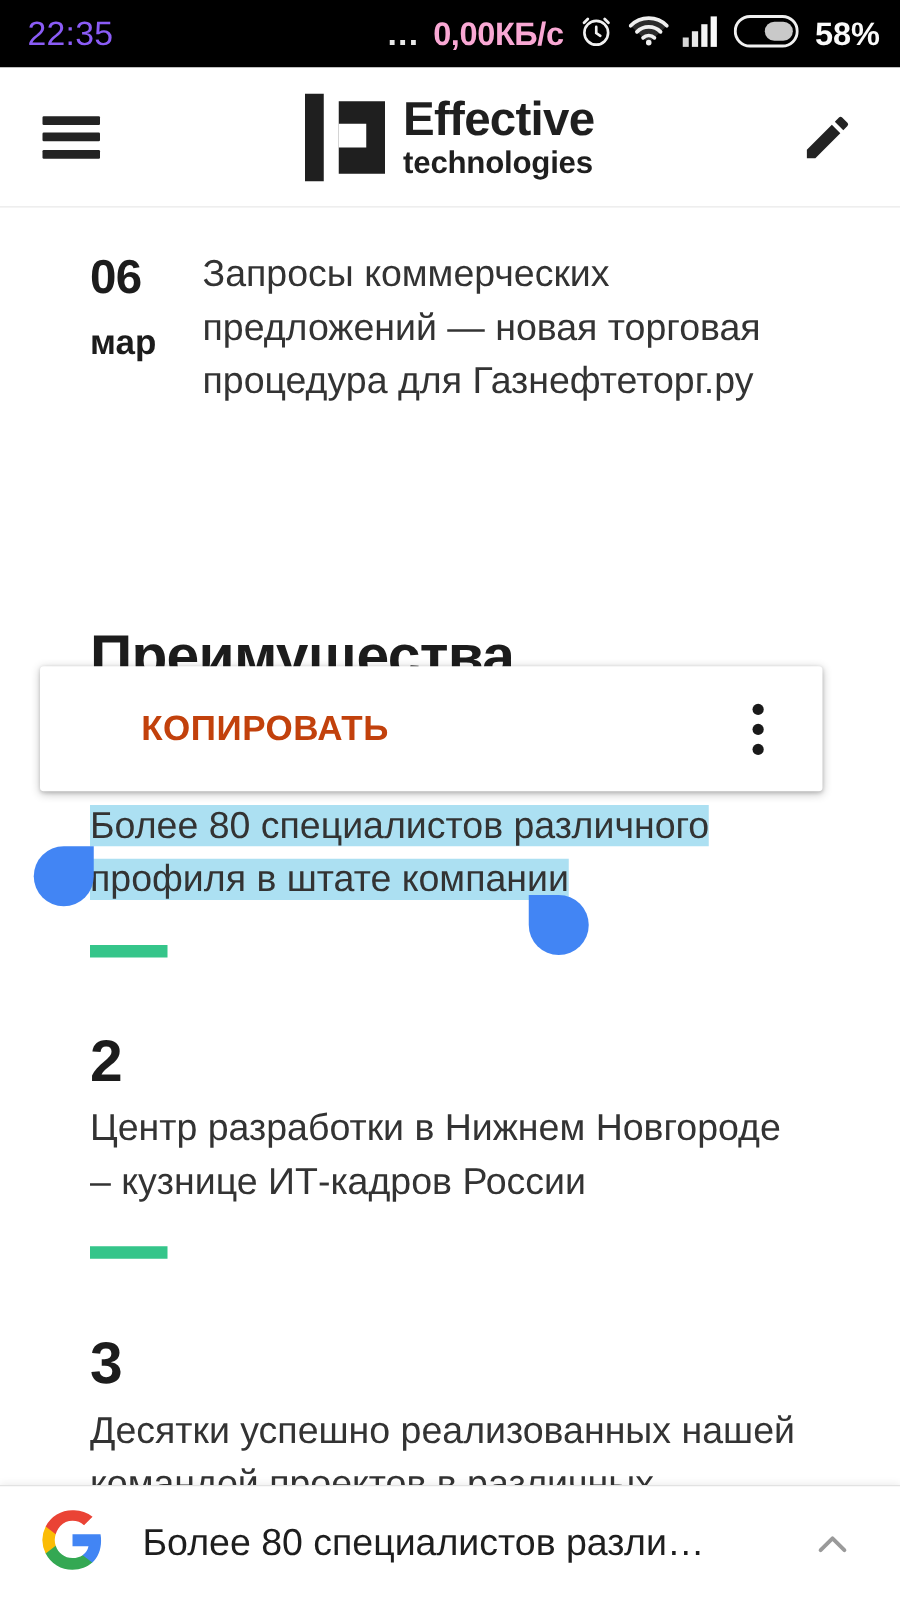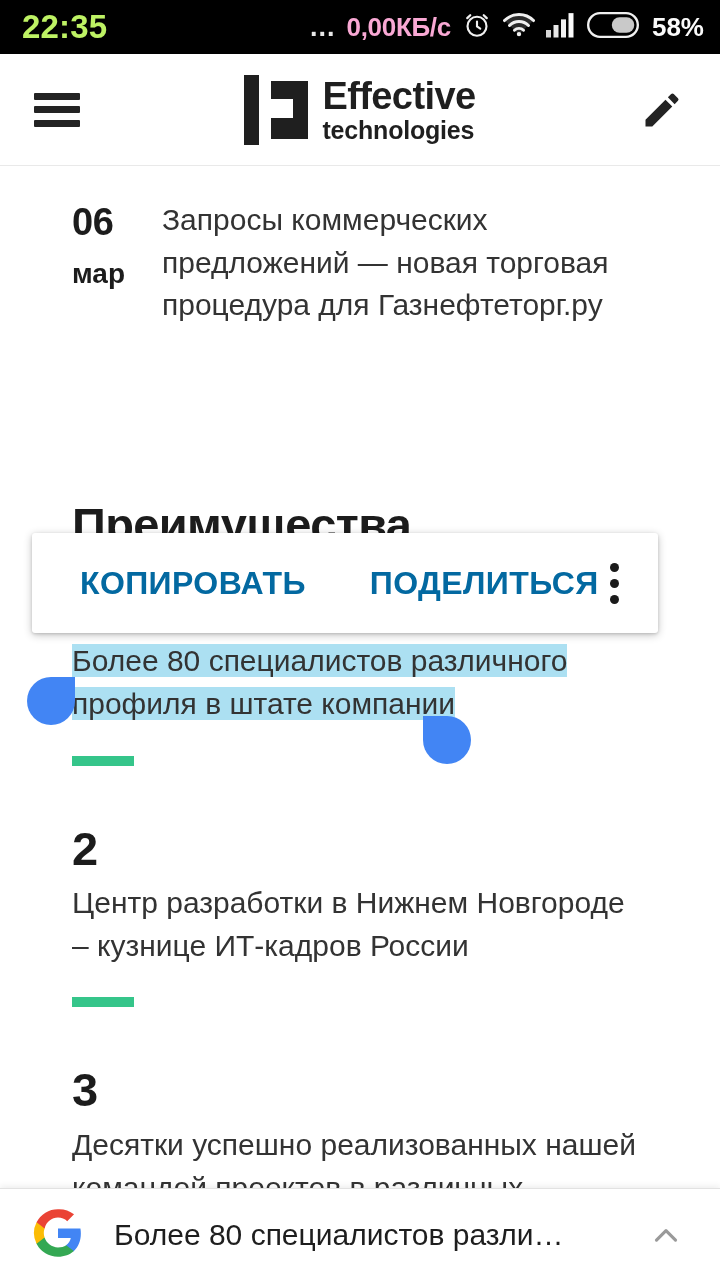--- a/index.html
+++ b/index.html
@@ -21,23 +21,23 @@
   
   .statusbar {
     position:absolute; top:0; left:0;
     width:720px; height:54px;
     background:#000000;
     display:flex; align-items:center;
     padding:0 16px 0 22px;
     color:#f2f2f2;
   }
   .sb-clock {
-    font-size:33px; font-weight:bold;
+    font-size:27px; font-weight:normal;
     letter-spacing:0.2px;
-    color:#bef264;
+    color:#8b5cf6;
   }
   .sb-right {
     margin-left:auto;
     display:flex; align-items:center; gap:11px;
   }
   .sb-ellipsis {
     font-size:27px; font-weight:bold; letter-spacing:1px;
     color:#e8e8e8; line-height:0.6;
   }
   .sb-speed {
@@ -176,22 +176,22 @@
     position:absolute; left:32px; top:533px;
     width:626px; height:100px;
     background:#ffffff;
     border-radius:3px;
     box-shadow:0 2px 8px rgba(0,0,0,0.24), 0 1px 3px rgba(0,0,0,0.14);
     display:flex; align-items:center;
     padding:0 28px 0 48px;
     z-index:40;
   }
   .ctx-item {
-    font-size:32px; font-weight:bold; color:#0369a1;
-    letter-spacing:0.4px; cursor:pointer; white-space:nowrap;
+    font-size:28px; font-weight:bold; color:#c2410c;
+    letter-spacing:0.4px; cursor:pointer; white-space:nowrap;margin-left:33px;
   }
   .ctx-copy  { margin-right:64px; }
   .ctx-more {
     margin-left:auto;
     width:48px; height:48px;
     display:flex; flex-direction:column;
     align-items:center; justify-content:center; gap:7px;
     cursor:pointer;
   }
   .ctx-more i {
@@ -327,21 +327,20 @@
 
     </div>
 
   </div>
 
   <div class="handle handle-left"></div>
   <div class="handle handle-right"></div>
 
   <div class="ctxmenu">
     <span class="ctx-item ctx-copy">КОПИРОВАТЬ</span>
-    <span class="ctx-item ctx-share">ПОДЕЛИТЬСЯ</span>
     <span class="ctx-more">
       <i></i>
       <i></i>
       <i></i>
     </span>
   </div>
 
   <div class="gbar">
     <span>
       <svg width="52" height="52" viewBox="0 0 48 48">

